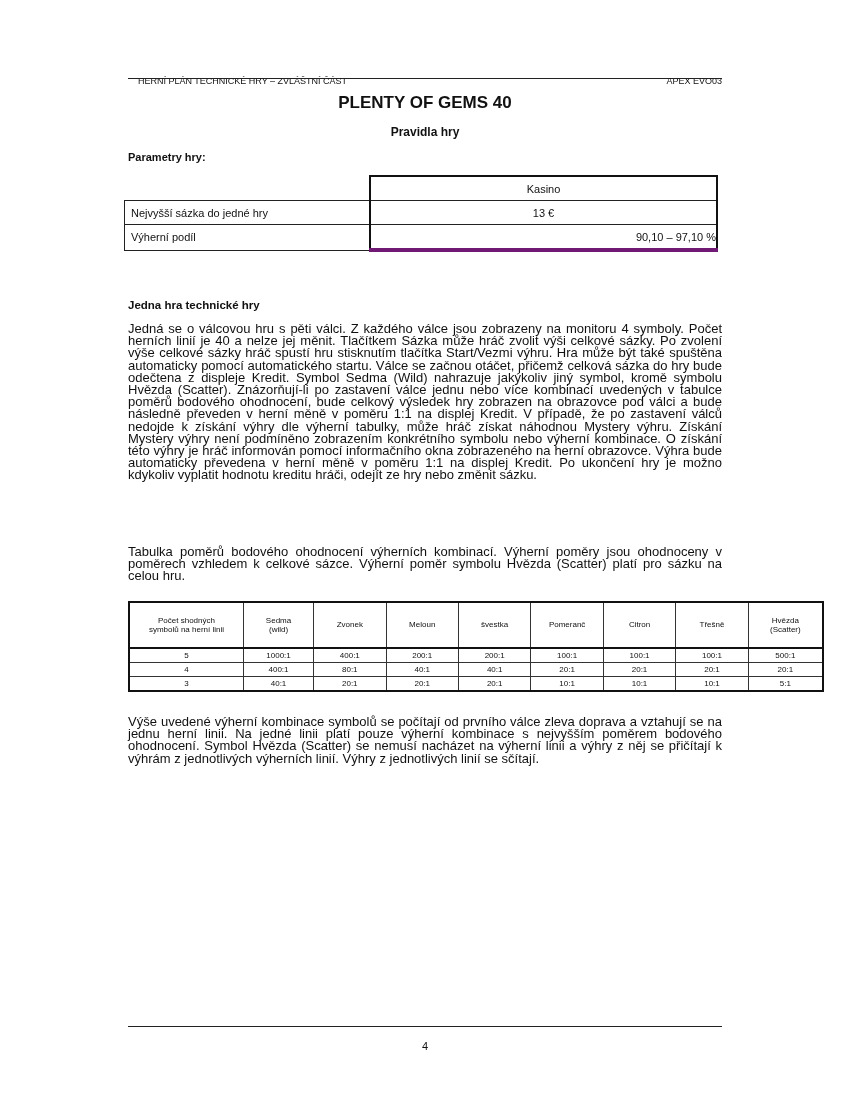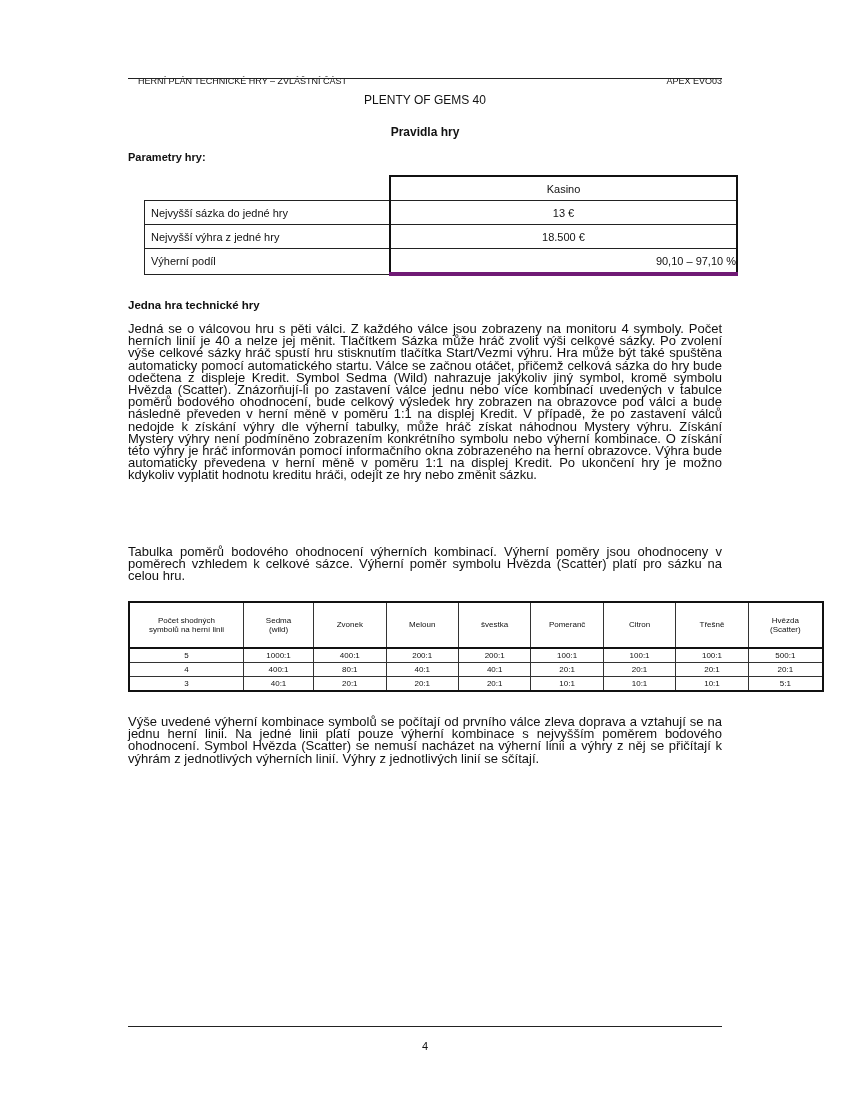--- a/index.html
+++ b/index.html
@@ -1,25 +1,25 @@
 <!DOCTYPE html>
 <html><head>
   <meta charset="utf-8">
   <style>
     html, body { margin: 0; padding: 0; background: #ffffff; }
     body { width: 850px; height: 1100px; position: relative; font-family: "Liberation Sans", sans-serif; color: #111; overflow: hidden; }
     .page-header { position: absolute; left: 128px; top: 63px; width: 594px; height: 14px; font-size: 9px; margin-top: 13px; }
     .page-header .left { position: absolute; left: 10px; top: 0; }
     .page-header .right { position: absolute; right: 0; top: 0; }
     .header-rule { position: absolute; left: 128px; top: 78px; width: 594px; height: 0; border-top: 1.3px solid #222; }
-    .title { position: absolute; left: 128px; top: 93px; width: 594px; text-align: center; font-weight: normal; font-size: 12px; }
+    .title { position: absolute; left: 128px; top: 93px; width: 594px; text-align: center; font-weight: bold; font-size: 17px; }
     .subtitle { position: absolute; left: 128px; top: 125px; width: 594px; text-align: center; font-weight: bold; font-size: 12px; }
     .params-heading { position: absolute; left: 128px; top: 151px; font-weight: bold; font-size: 11px; }
 
-    .params-table { position: absolute; left: 144px; top: 175px; border-collapse: collapse; font-size: 11px; }
+    .params-table { position: absolute; left: 124px; top: 175px; border-collapse: collapse; font-size: 11px; }
     .params-table td { height: 23px; padding: 0; border: 1px solid #222; }
     .params-table td.label { width: 238px; padding-left: 6px; text-align: left; }
     .params-table td.val { width: 345px; text-align: center; border-left: 2px solid #111; border-right: 2px solid #111; }
     .params-table tr.head td.empty { border: none; border-bottom: 1px solid #222; }
     .params-table tr.head td.val { border-top: 2px solid #111; }
     .params-table tr:last-child td.val { border-bottom: 4px solid #701a75; text-align: right; }
 
     .section-heading { position: absolute; left: 128px; top: 299px; font-weight: bold; font-size: 11.5px; }
     .para { position: absolute; left: 128px; width: 594px; font-size: 13px; line-height: 12.2px; text-align: justify; }
     .p1 { top: 323px; }
@@ -51,24 +51,20 @@
 
 <table class="params-table">
   <tbody>
       <tr class="head">
     <td class="label empty"></td>
     <td class="val">Kasino</td>
   </tr>
   <tr>
     <td class="label">Nejvyšší sázka do jedné hry</td>
     <td class="val">13 €</td>
-  </tr>
-  <tr>
-    <td class="label">Nejvyšší výhra z jedné hry</td>
-    <td class="val">18.500 €</td>
   </tr>
   <tr>
     <td class="label">Výherní podíl</td>
     <td class="val">90,10 – 97,10 %</td>
   </tr>
 </tbody>
   </table>
 
 <div class="section-heading">Jedna hra technické hry</div>
 <div class="para p1">Jedná se o válcovou hru s pěti válci. Z každého válce jsou zobrazeny na monitoru 4 symboly. Počet herních linií je 40 a nelze jej měnit. Tlačítkem Sázka může hráč zvolit výši celkové sázky. Po zvolení výše celkové sázky hráč spustí hru stisknutím tlačítka Start/Vezmi výhru. Hra může být také spuštěna automaticky pomocí automatického startu. Válce se začnou otáčet, přičemž celková sázka do hry bude odečtena z displeje Kredit. Symbol Sedma (Wild) nahrazuje jakýkoliv jiný symbol, kromě symbolu Hvězda (Scatter). Znázorňují-li po zastavení válce jednu nebo více kombinací uvedených v tabulce poměrů bodového ohodnocení, bude celkový výsledek hry zobrazen na obrazovce pod válci a bude následně převeden v herní měně v poměru 1:1 na displej Kredit. V případě, že po zastavení válců nedojde k získání výhry dle výherní tabulky, může hráč získat náhodnou Mystery výhru. Získání Mystery výhry není podmíněno zobrazením konkrétního symbolu nebo výherní kombinace. O získání této výhry je hráč informován pomocí informačního okna zobrazeného na herní obrazovce. Výhra bude automaticky převedena v herní měně v poměru 1:1 na displej Kredit. Po ukončení hry je možno kdykoliv vyplatit hodnotu kreditu hráči, odejít ze hry nebo změnit sázku.</div>

